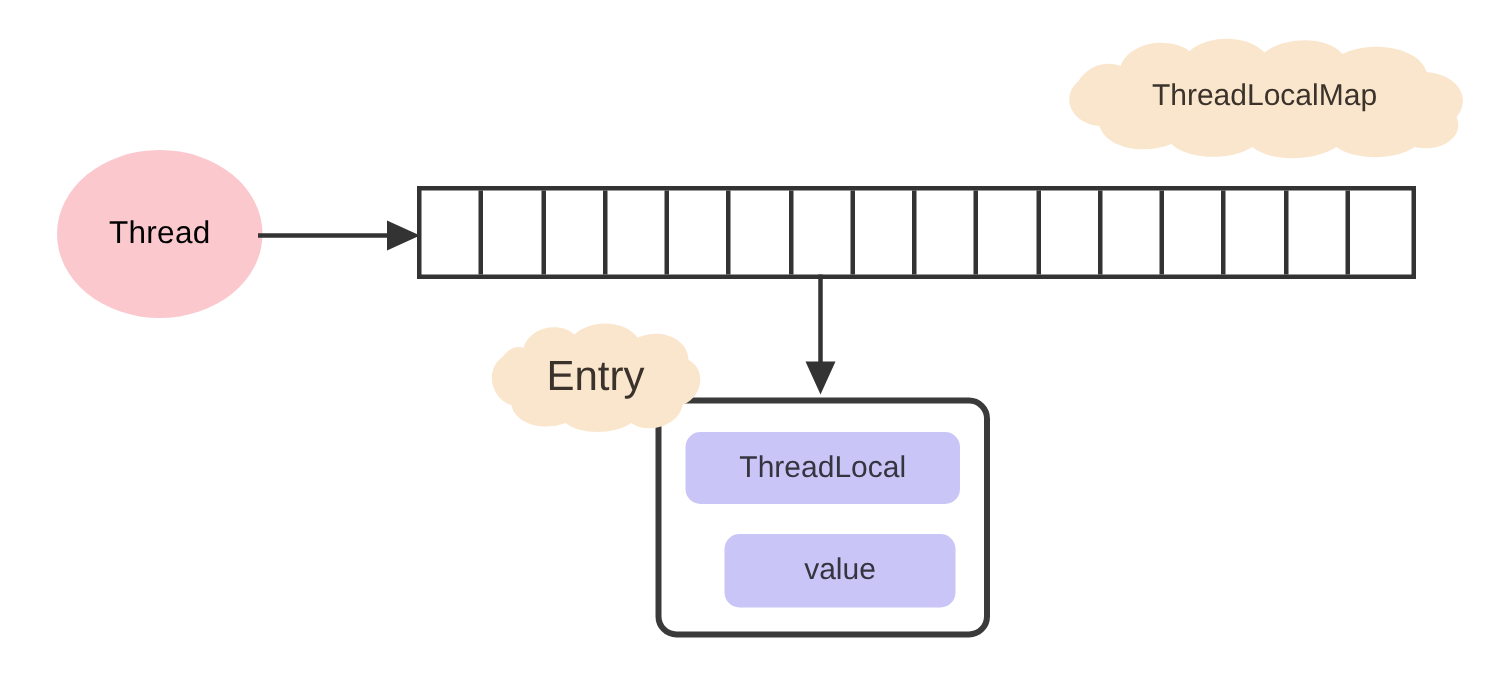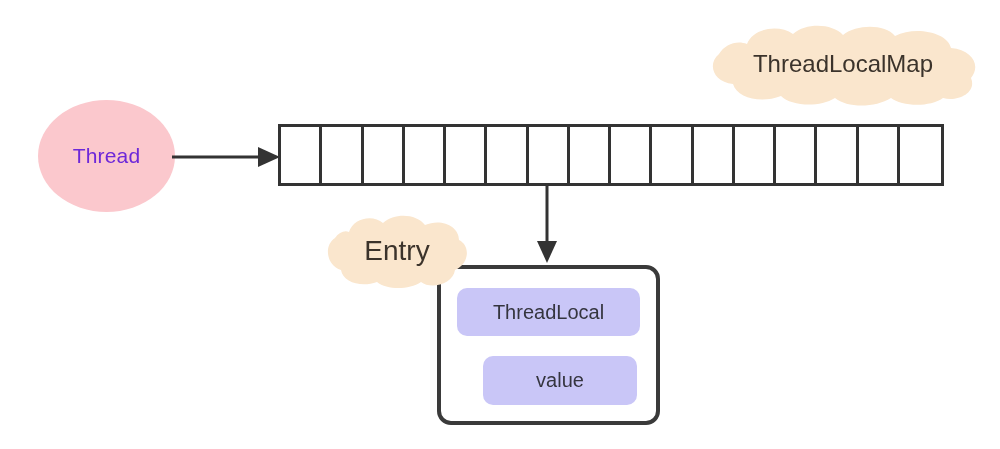--- a/index.html
+++ b/index.html
@@ -26,21 +26,21 @@
     width: 137px;
     height: 112px;
     border-radius: 50%;
     background: #fbc8cd;
     display: flex;
     align-items: center;
     justify-content: center;
   }
   #thread-node .node-label {
     font-size: 21px;
-    color: #6d28d9;
+    color: #000000;
     letter-spacing: 0.2px;
   }
 
   
   .arrow-svg {
     position: absolute;
     overflow: visible;
   }
   .arrow-line {
     stroke: #333333;
@@ -81,21 +81,21 @@
   }
   .cloud svg {
     position: absolute;
     inset: 0;
     width: 100%;
     height: 100%;
   }
   .cloud .cloud-label {
     position: relative;
     z-index: 2;
-    font-size: 24px;
+    font-size: 20px;
     color: #3b332b;
     white-space: nowrap;
   }
   #cloud-threadlocalmap {
     left: 703px;
     top: 22px;
     width: 280px;
     height: 84px;
   }
   #cloud-entry {

